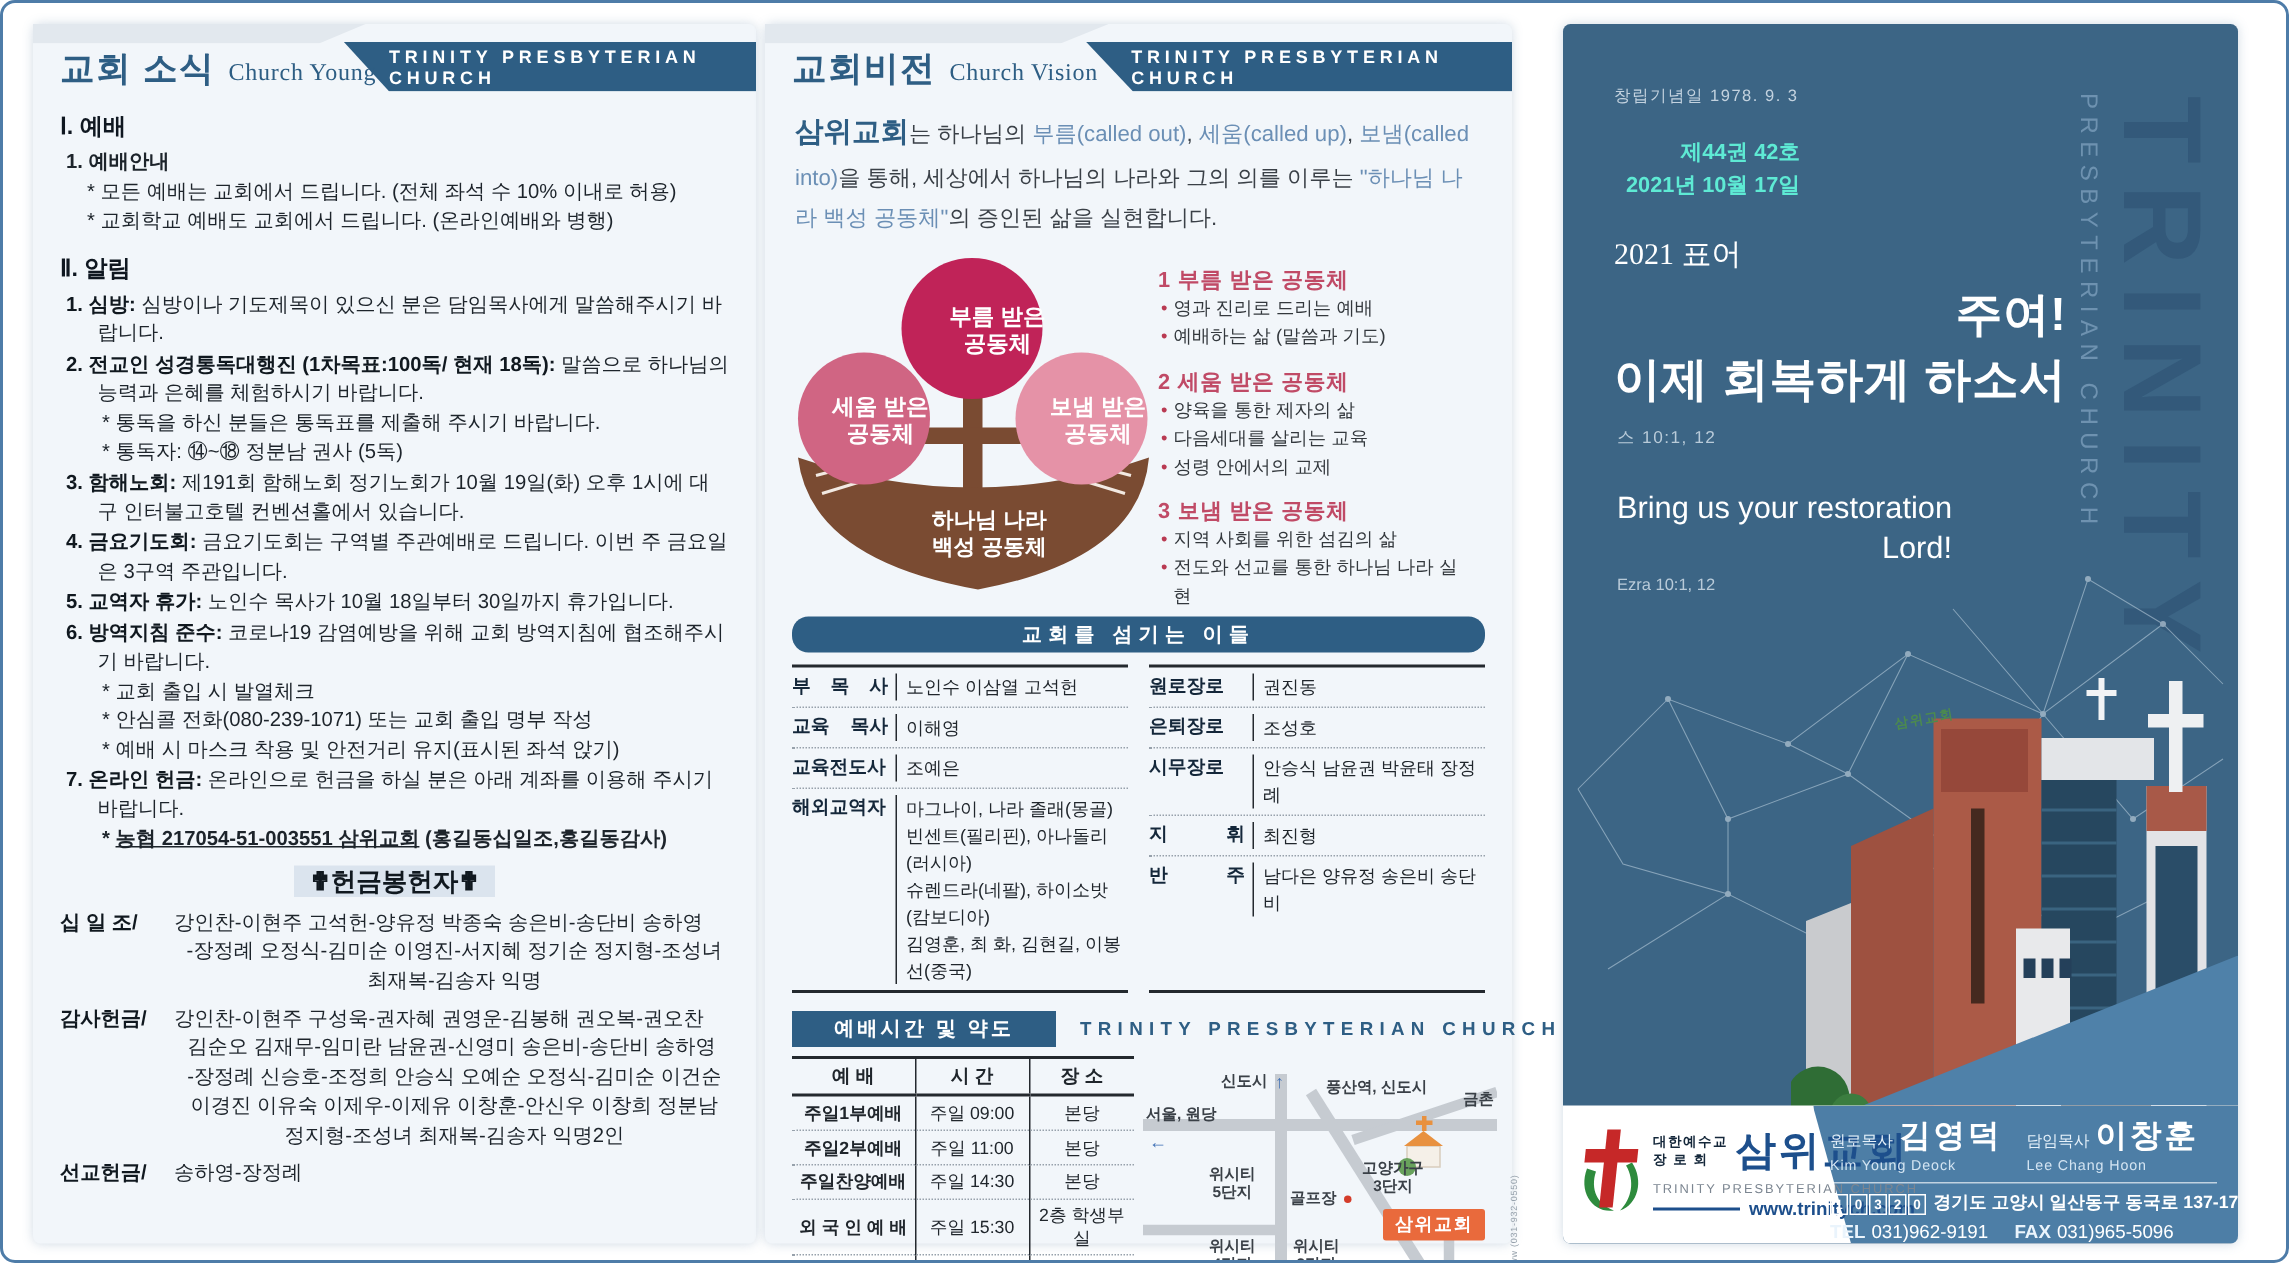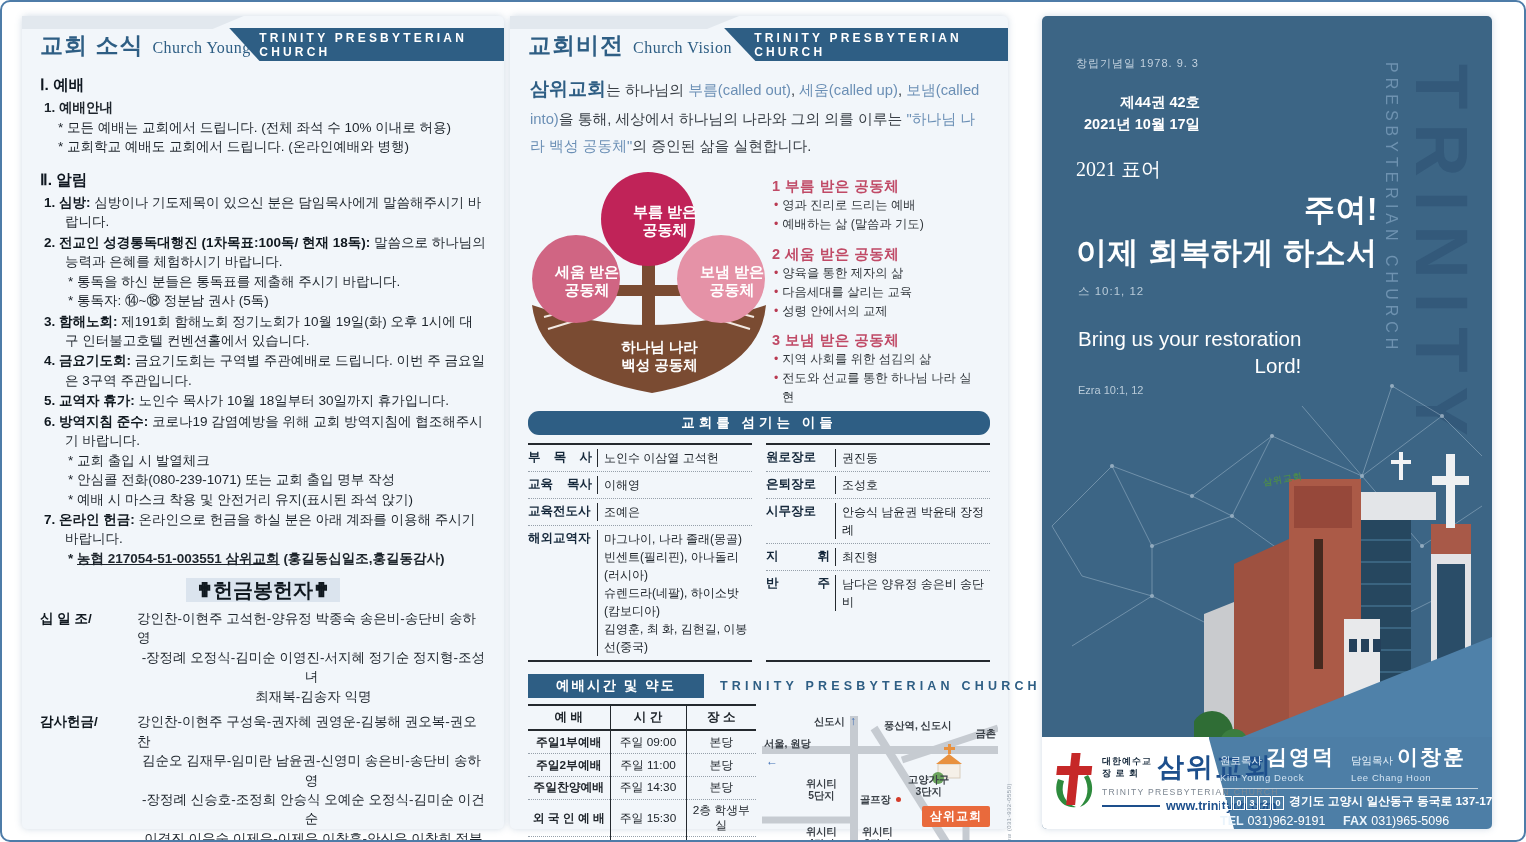--- a/index.html
+++ b/index.html
@@ -29,22 +29,22 @@
   .lbody { padding:4px 18px 0 18px; font-size:13.5px; color:#1d242b; line-height:1.44; }
   .sect-h { font-size:15.5px; font-weight:bold; color:#0f1720; margin:6px 0 2px; }
   .sub-h  { font-weight:bold; margin-left:4px; }
   .bullet { margin-left:18px; }
   .notice { margin-left:4px; padding-left:21px; text-indent:-21px; margin-top:1px; }
   .notice b { color:#10181f; }
   .nsub { margin-left:28px; }
   .acct { margin-left:28px; font-weight:bold; }
   .acct u { text-decoration:underline; }
   .off-title { text-align:center; margin:8px 0 4px; }
-  .off-title span { background:#dbe4ee; padding:1px 10px; font-weight:bold; font-size:20px; color:#10181f; }
-  .off-row { display:flex; margin-top:2px;gap:21px; }
+  .off-title span { background:#dbe4ee; padding:1px 10px; font-weight:bold; font-size:17px; color:#10181f; }
+  .off-row { display:flex; margin-top:2px; }
   .off-label { width:76px; font-weight:bold; white-space:nowrap; color:#10181f; }
   .off-lines { flex:1; }
   .off-lines div { white-space:pre-wrap; }
   .ol-c  { text-align:center; }
 
   
   .vpara { padding:8px 20px 0 20px; font-size:14.8px; line-height:1.8; color:#3a4047; }
   .vpara .big { font-size:19px; font-weight:bold; color:#2e5e84; }
   .vpara .blue { color:#6b8fb5; }
   .diagram { position:relative; height:238px; margin-top:8px; }
@@ -85,21 +85,21 @@
   .map .church-box { position:absolute; background:#e96a3c; color:#fff; font-weight:bold;
               font-size:12px; padding:2px 8px; letter-spacing:1px; border-radius:2px; }
   .map .arrow { position:absolute; color:#3f6fb5; font-weight:bold; font-size:12px; }
   .map .dot { position:absolute; width:5px; height:5px; background:#d43c2a; border-radius:50%; }
   .credit { position:absolute; right:-6px; bottom:46px; transform:rotate(-90deg);
             transform-origin:right bottom; font-size:6px; color:#95a0ab; letter-spacing:.5px; }
 
   
   .cv { position:absolute; color:#fff;text-align:right; }
   .cv-founding { left:34px; top:40px; font-size:11px; color:#c3d2df; letter-spacing:1px; }
-  .cv-issue { left:42px; top:76px; font-size:14.5px; font-weight:bold; color:#ffffff; line-height:1.5; }
+  .cv-issue { left:42px; top:76px; font-size:14.5px; font-weight:bold; color:#5eead4; line-height:1.5; }
   .cv-motto-label { left:34px; top:140px; font-size:20px; font-family:"Liberation Serif", serif; }
   .cv-motto { left:34px; top:172px; font-size:31px; font-weight:bold; line-height:1.4; letter-spacing:.5px; }
   .cv-verse-ko { left:36px; top:268px; font-size:11.5px; color:#b9cbd9; letter-spacing:1px; }
   .cv-lord { left:36px; top:310px; font-size:20.5px; line-height:1.3; }
   .cv-verse-en { left:36px; top:368px; font-size:11px; color:#b9cbd9; }
   .wm1 { position:absolute; top:48px; right:8px; writing-mode:vertical-rl; font-size:74px;
          font-weight:bold; color:#33597a; letter-spacing:14px; }
   .wm2 { position:absolute; top:46px; right:92px; writing-mode:vertical-rl; font-size:16px;
          color:#6e92b0; letter-spacing:5px; }
   .wedge { position:absolute; right:0; bottom:92px; width:250px; height:100px;

